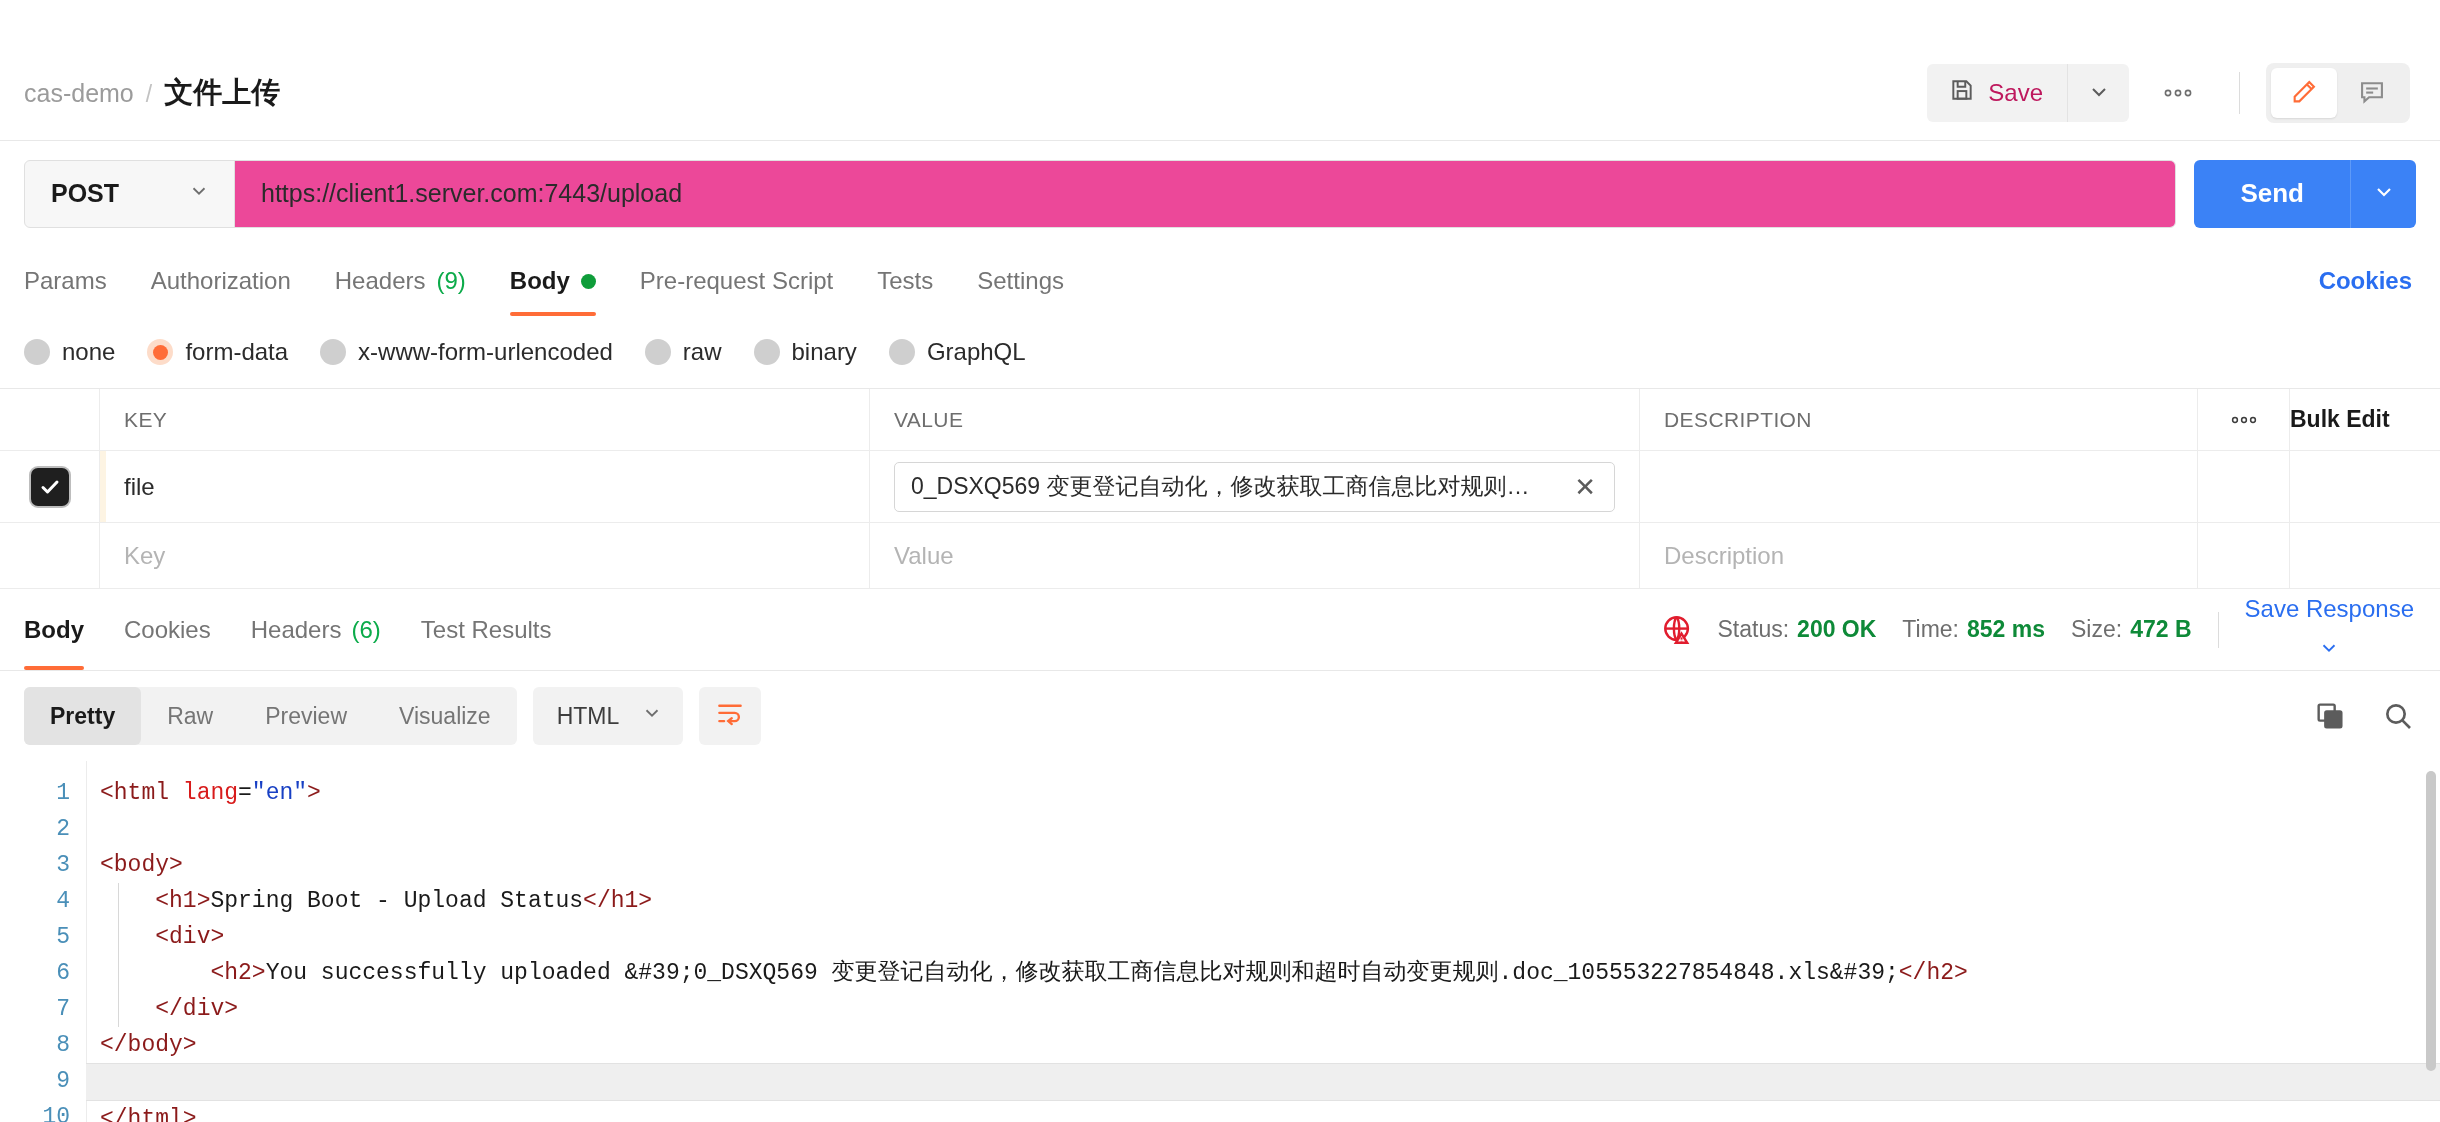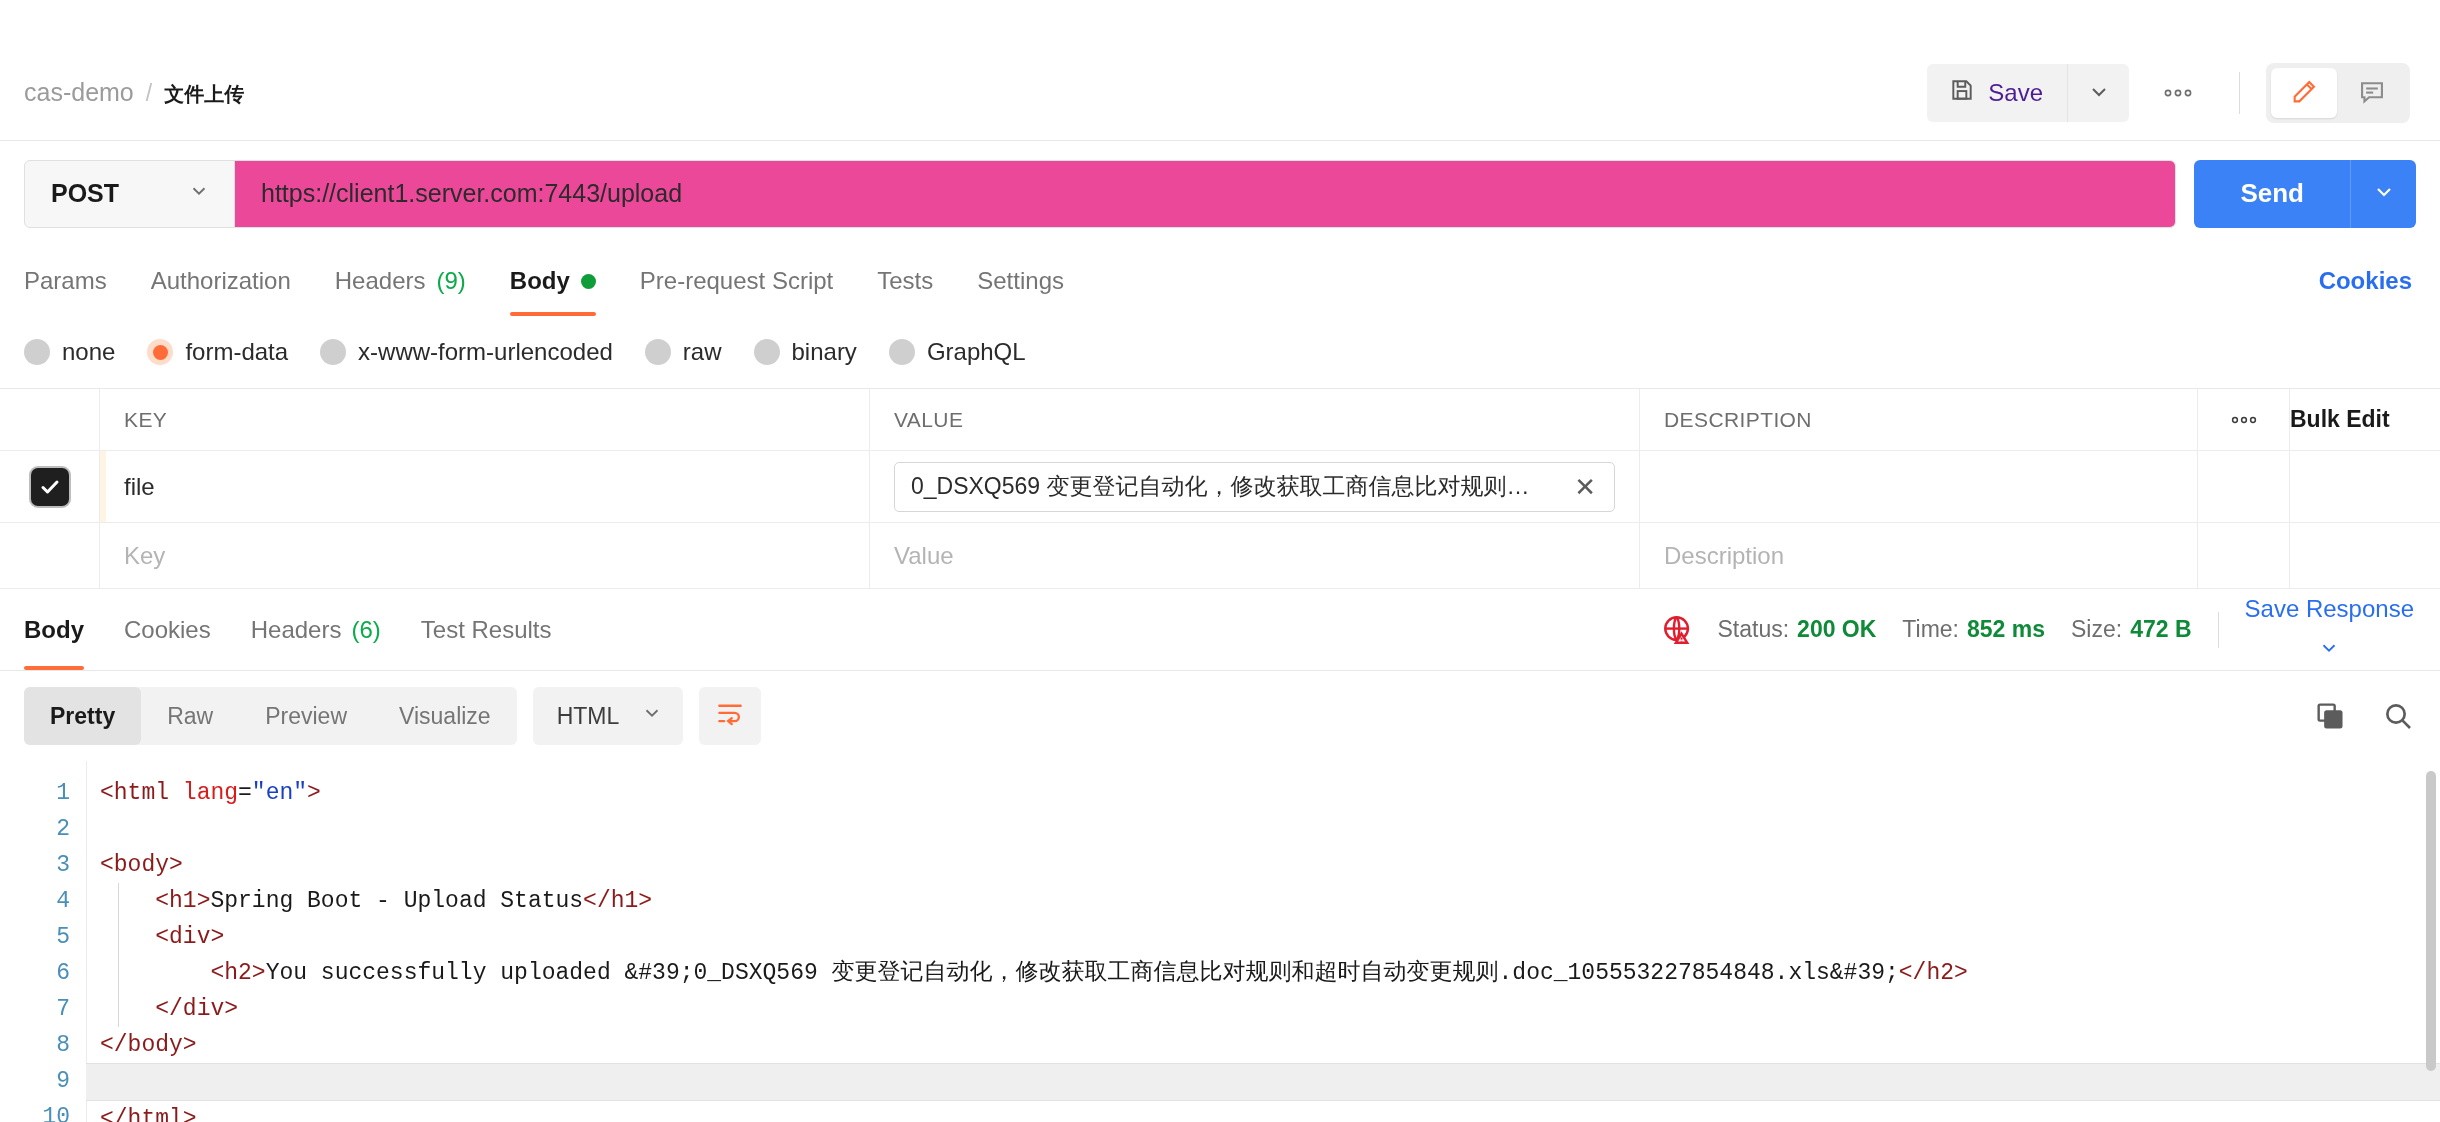--- a/index.html
+++ b/index.html
@@ -17,29 +17,29 @@
   .header {
     height: 95px; flex: 0 0 95px;
     display: flex; align-items: center;
     padding: 0 30px 0 24px;
     border-bottom: 1px solid #e8e8e8;
     background: #fff;
   }
   .breadcrumb { display: flex; align-items: baseline; gap: 12px; font-size: 25px; }
   .bc-collection { color: #9b9b9b; }
   .bc-sep { color: #c2c2c2; font-size: 23px; }
-  .bc-current { color: #1a1a1a; font-size: 20px; font-weight: 600; }
+  .bc-current { color: #1a1a1a; font-size: 29px; font-weight: 600; }
   .header-right { margin-left: auto; display: flex; align-items: center; gap: 0; }
 
   .save-group { display: flex; align-items: stretch; }
   .btn-save {
     display: flex; align-items: center; gap: 13px;
     background: #f2f2f2; border: none; border-radius: 6px 0 0 6px;
     height: 58px; padding: 0 24px 0 22px;
-    font-size: 24px; color: #4c1d95; cursor: pointer;
+    font-size: 24px; color: #be185d; cursor: pointer;
     font-family: inherit;
   }
   .btn-save-caret {
     background: #f2f2f2; border: none; border-left: 1px solid #e3e3e3;
     border-radius: 0 6px 6px 0; width: 62px; height: 58px;
     display: flex; align-items: center; justify-content: center; cursor: pointer;
   }
   .btn-ghost {
     background: transparent; border: none; height: 58px; width: 70px;
     display: flex; align-items: center; justify-content: center; cursor: pointer;

